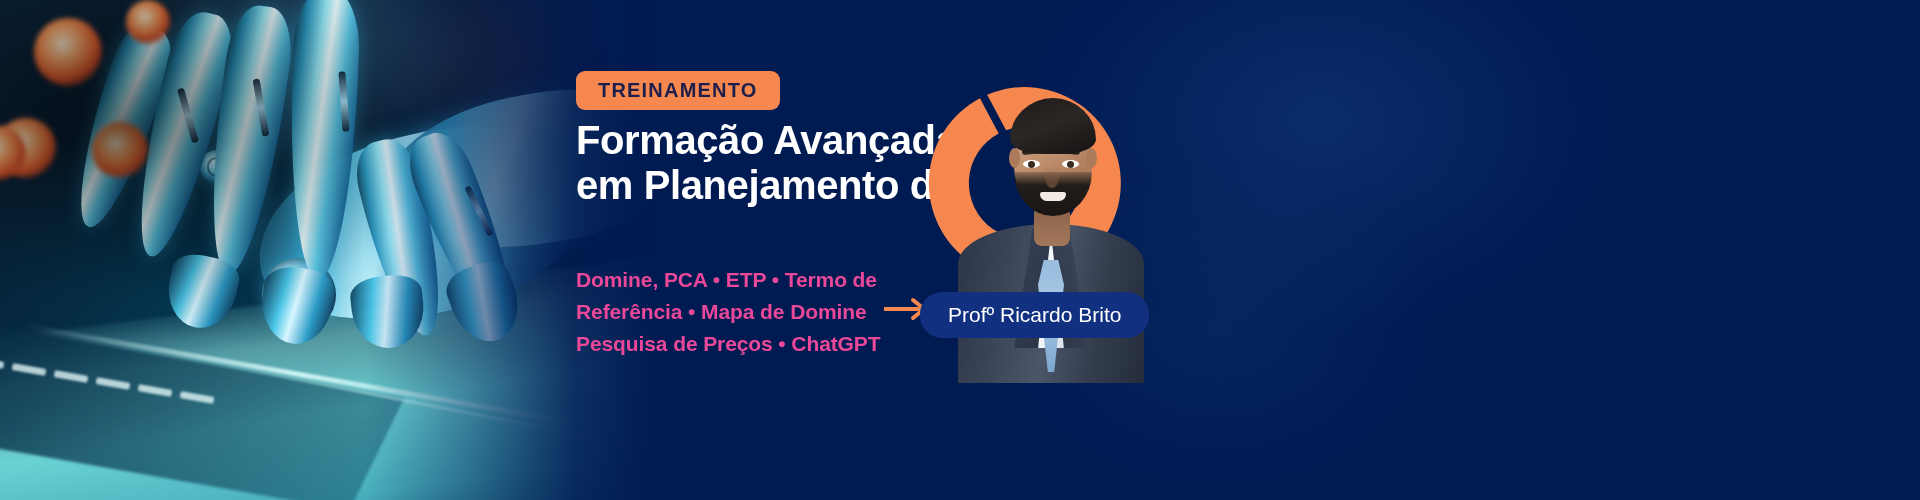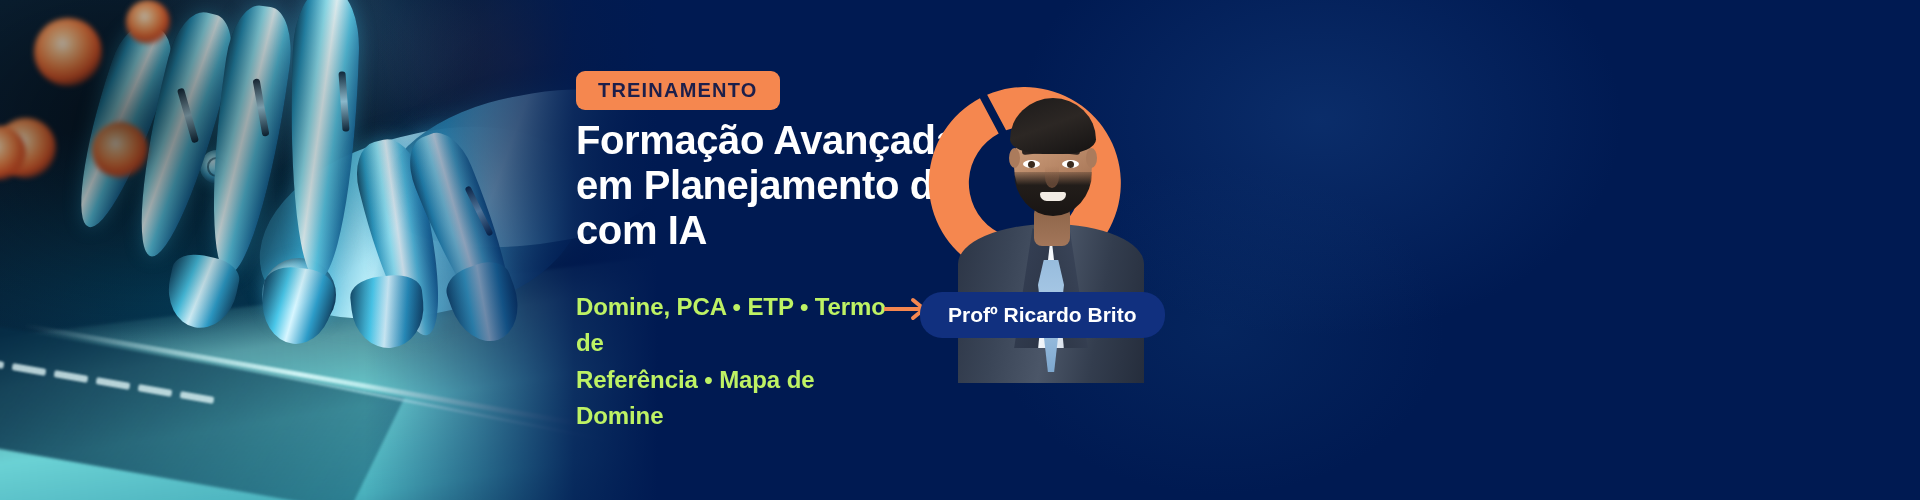--- a/index.html
+++ b/index.html
@@ -195,26 +195,25 @@
     font-size:40px;
     font-weight:bold;
     line-height:1.12;
     letter-spacing:-0.4px;
   }
 
   .subline {
     position:absolute;
     left:0; top:264px;
     width:320px;
-    color:#bef264;
-    font-size:24px;
+    color:#ec4899;
+    font-size:21px;
     font-weight:bold;
     line-height:1.52;
     letter-spacing:-0.1px;
-    margin-top:25px;
   }
 
   
   .arrow {
     position:absolute;
     left:884px; top:296px;
     width:46px; height:26px;
   }
 
   
@@ -341,21 +340,21 @@
     background:#f2ece4;
     border-radius:3px 3px 9px 9px;
   }
 
   .name-pill {
     position:absolute;
     left:30px; top:292px;
     background:#11307f;
     color:#ffffff;
     font-size:21px;
-    font-weight:bold;
+    font-weight:normal;
     padding:12px 28px 13px;
     border-radius:22px;
     white-space:nowrap;
     line-height:1;
   }
 </style>
 </head>
 <body>
 
 <div id="banner">
@@ -408,26 +407,26 @@
 
   <div class="navy-sheen"></div>
 
   <div class="content">
 
     <div class="badge">TREINAMENTO</div>
 
     <div class="headline">
       <div>Formação Avançada</div>
       <div>em Planejamento de</div>
-      <div>com IA</div>
     </div>
 
     <div class="subline">
       <div>Domine, PCA • ETP • Termo de</div>
       <div>Referência • Mapa de Domine</div>
+      <div>Pesquisa de Preços • ChatGPT</div>
     </div>
   </div>
 
   <div class="arrow">
     <svg width="46" height="26" viewBox="0 0 46 26">
       <line x1="0" y1="13" x2="38" y2="13" stroke="#f5874f" stroke-width="4"></line>
       <polyline points="29,4 40,13 29,22" fill="none" stroke="#f5874f" stroke-width="4" stroke-linecap="round" stroke-linejoin="round"></polyline>
     </svg>
   </div>
 

